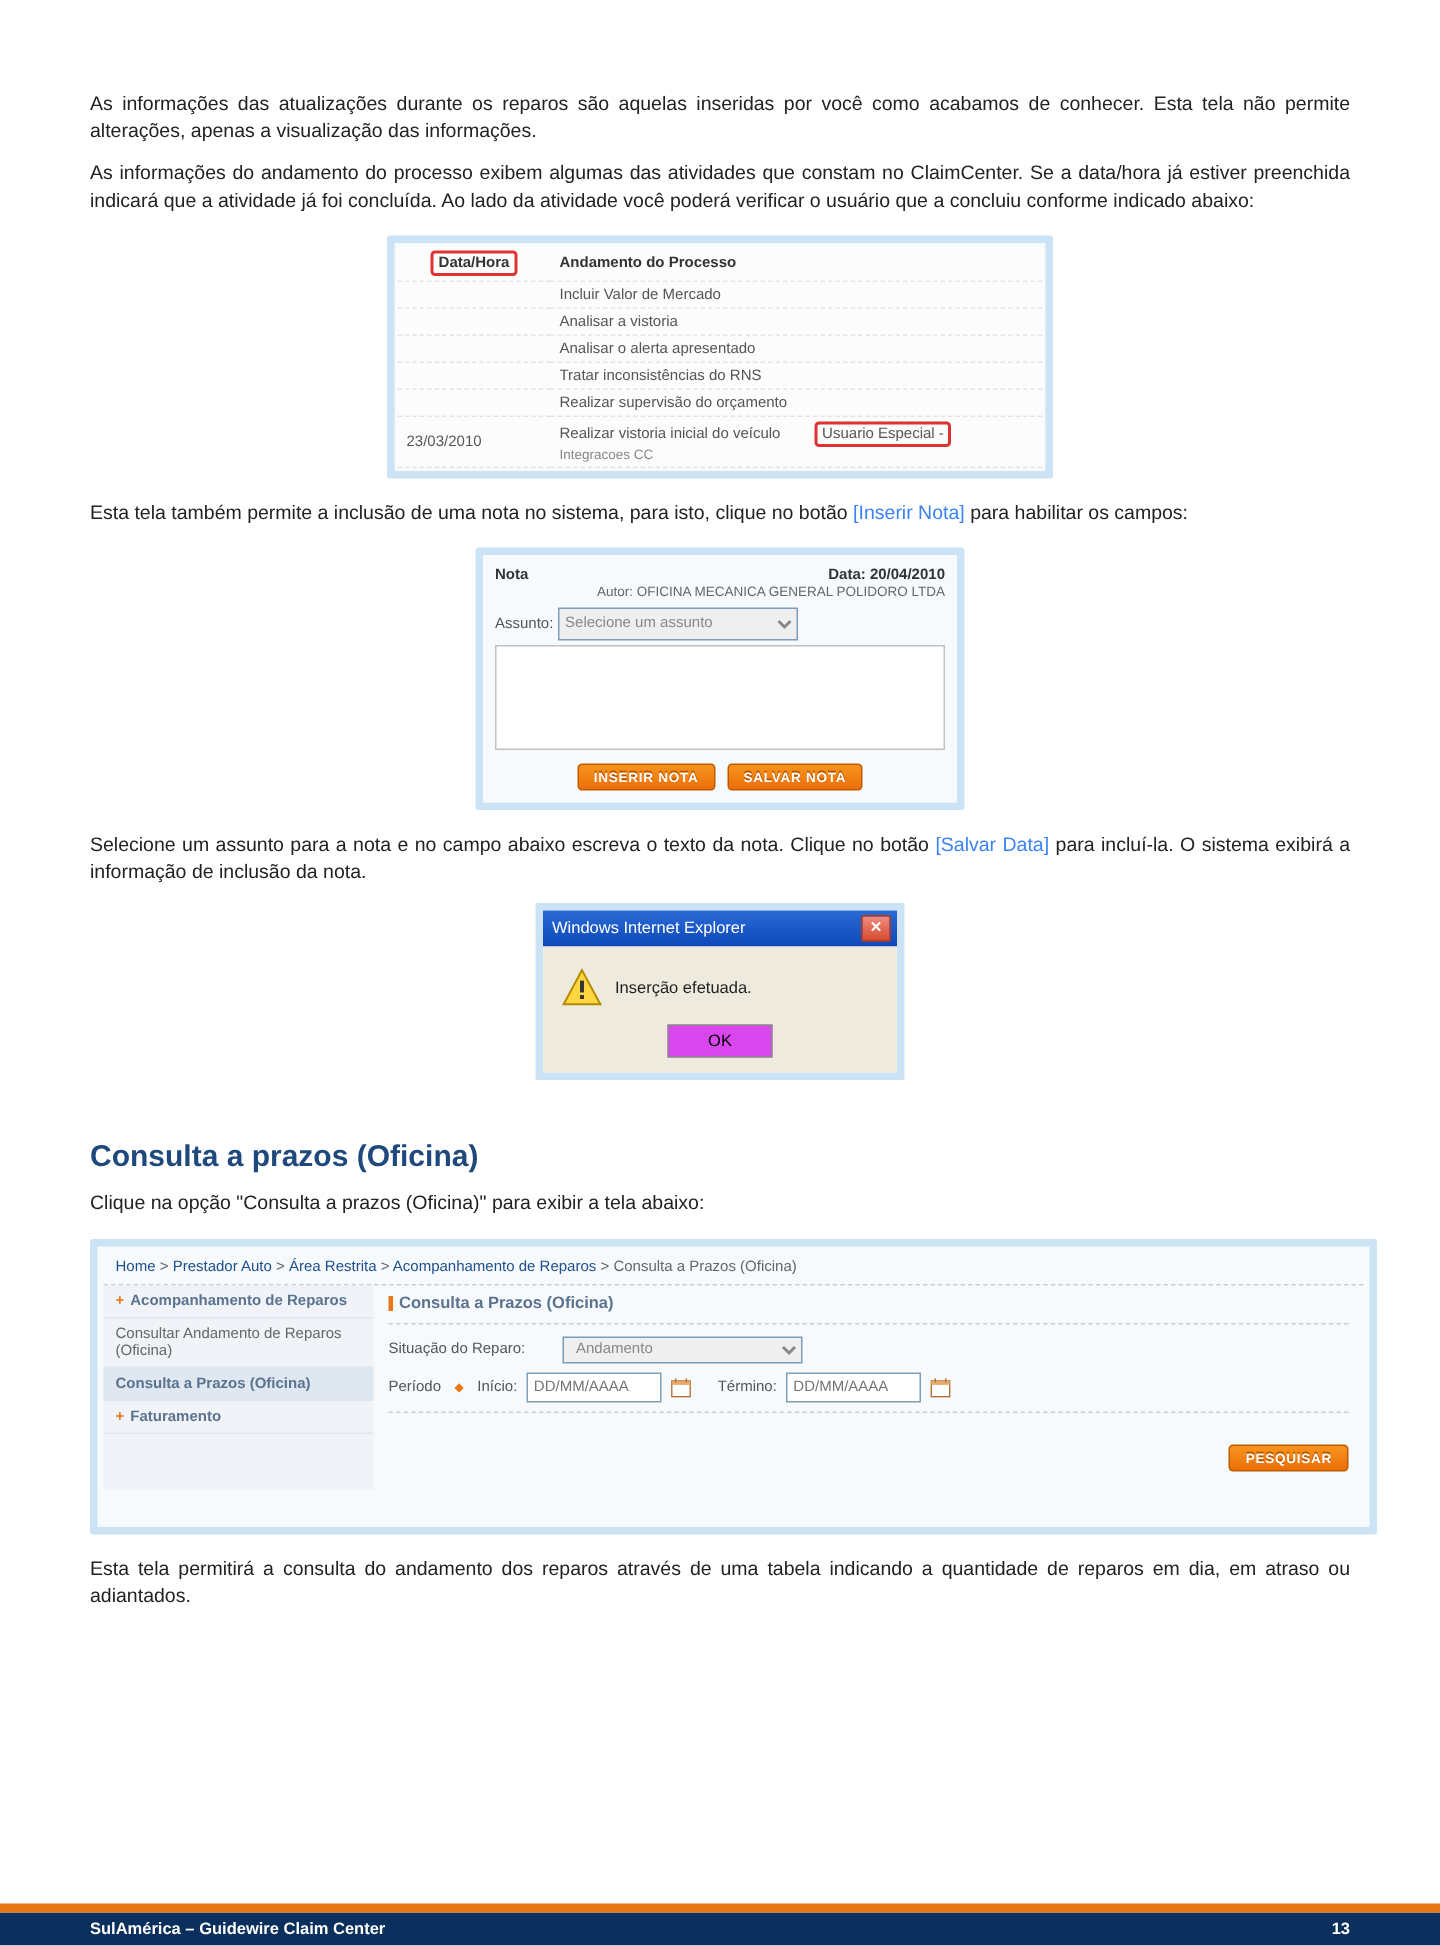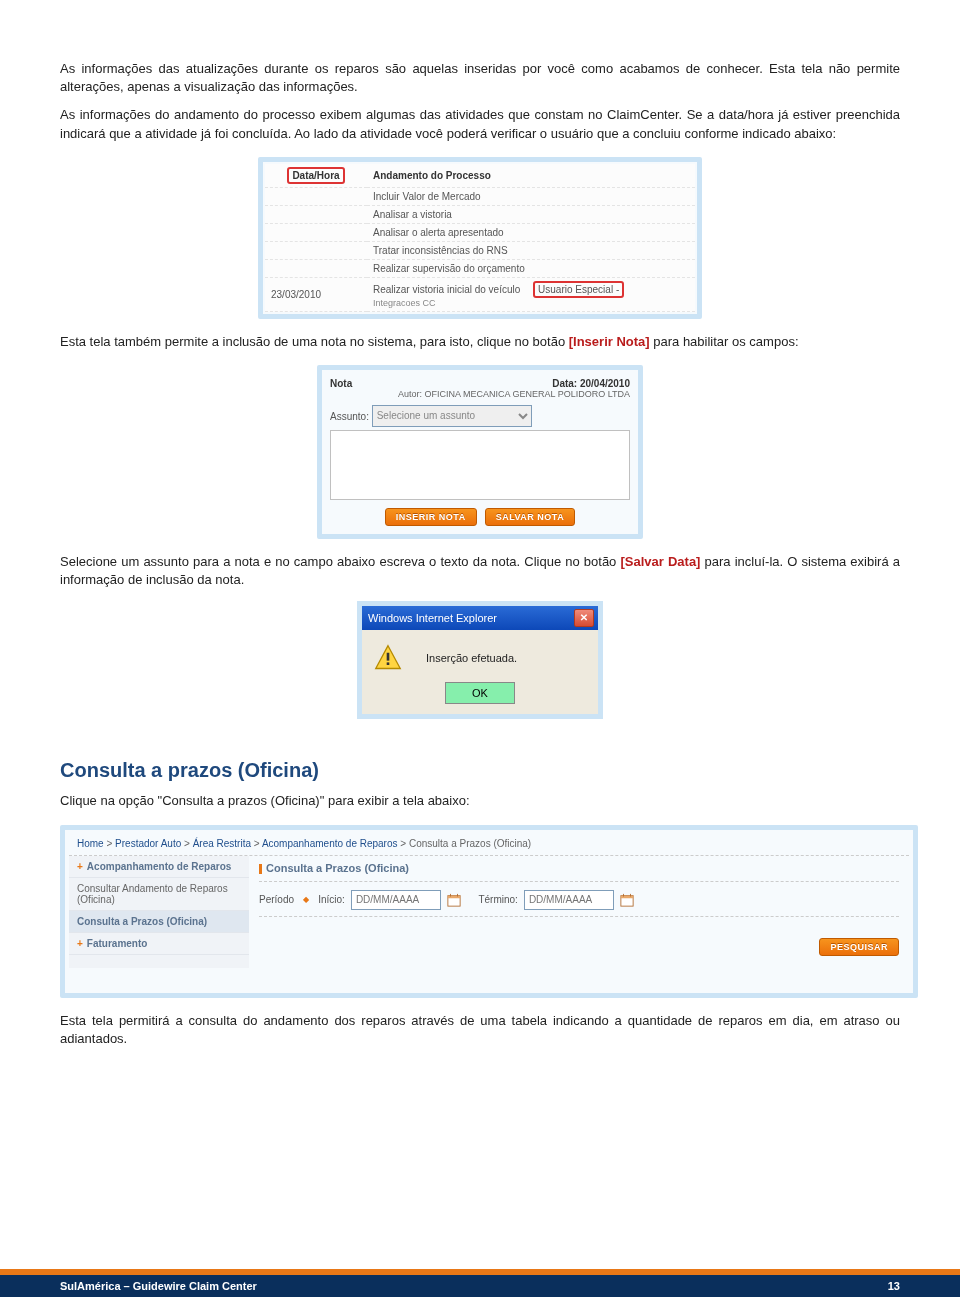--- a/index.html
+++ b/index.html
@@ -1,18 +1,18 @@
 <!DOCTYPE html>
 <html><head>
 <meta charset="utf-8">
 <style>
   body { margin:0; font-family: Verdana, Geneva, sans-serif; background:#fff; color:#222; }
   .page { width:960px; min-height:1297px; margin:0 auto; position:relative; padding:50px 60px 0 60px; box-sizing:border-box; }
   p.body { font-size:13px; line-height:1.4; margin:10px 0; text-align:justify; color:#222;}
-  .blue-bold { color:#b91c1c; font-weight:bold; }
+  .blue-bold { color:#3b82f6; font-weight:normal; }
   .fig { display:block; margin:14px auto; border:5px solid #cbe3f5; border-radius:2px; background:#f6fafd; }
   h2.section { color:#1f497d; font-size:20px; font-weight:bold; margin:40px 0 10px; }
   .footer { position:absolute; bottom:0; left:0; right:0; height:22px; background:#0a2f5c; color:#fff; font-size:11px; font-weight:bold; display:flex; align-items:center; justify-content:space-between; padding:0 60px; box-sizing:border-box;}
   .footer::before{content:""; position:absolute; top:-6px; left:0; right:0; height:6px; background:#e87817;}
 
   
   .fig1 { width:430px; padding:2px; font-size:10px; color:#555;}
   .fig1 table{width:100%; border-collapse:collapse; background:#fcfcfc;}
   .fig1 td{padding:3px 6px; border-bottom:1px dashed #e4e4e4;}
   .fig1 .hdrcell{font-weight:bold; color:#333;}
@@ -27,24 +27,24 @@
   .fig2 select{width:160px; font-size:10px; border:1px solid #7f9db9; color:#888; height:22px;}
   .fig2 textarea{width:100%; height:70px; border:1px solid #c0c0c0; box-sizing:border-box; resize:none;}
   .orangebtn{display:inline-block; background:linear-gradient(#f7941d,#eb6f0a); border:1px solid #c05a00; border-radius:3px; color:#fff; font-size:9px; font-weight:bold; padding:3px 10px; letter-spacing:.5px; text-shadow:0 -1px 0 #b55400;}
   .btnrow{display:flex; gap:8px; justify-content:center; margin-top:6px;}
 
   
   .fig3outer{width:236px; margin:12px auto; border:5px solid #cbe3f5;}
   .xp-titlebar{background:linear-gradient(#2a6bd6,#0d48b8); color:#fff; font-size:11px; display:flex; align-items:center; justify-content:space-between; padding:3px 4px 3px 6px; font-family:Tahoma,sans-serif;}
   .xp-close{width:18px;height:16px;background:linear-gradient(#f08b7a,#d64b33);border:1px solid #b03920;border-radius:2px;display:flex;align-items:center;justify-content:center;color:#fff;font-weight:bold;font-size:10px;line-height:1;}
   .xp-body{background:#eeeade; padding:14px 12px 10px; font-size:11px; font-family:Tahoma,sans-serif;}
-  .xp-bodyrow{display:flex; align-items:center; gap:24px; margin-bottom:10px;}
+  .xp-bodyrow{display:flex; align-items:center; gap:8px; margin-bottom:10px;}
   .warn-icon{width:28px;height:28px; display:flex;align-items:center;justify-content:center;}
   .warn-icon svg{width:28px;height:28px;}
-  .xp-ok{display:block; margin:0 auto; width:70px; height:22px; background:#86efac; border:1px solid #888; font-size:11px; font-family:Tahoma,sans-serif;}
+  .xp-ok{display:block; margin:0 auto; width:70px; height:22px; background:#d946ef; border:1px solid #888; font-size:11px; font-family:Tahoma,sans-serif;}
 
   
   .fig4 { width:840px; padding:4px 4px 25px; font-size:10px; color:#555;}
   .crumbs{padding:4px 8px 6px; font-size:10px; color:#666; border-bottom:1px dashed #ccc;}
   .crumbs .link{color:#1f4e8c;}
   .f4body{display:flex;}
   .leftnav{width:180px; background:#f0f3f7; font-size:10px;}
   .leftnav .item{padding:5px 8px; border-bottom:1px solid #e2e6ec; color:#666;}
   .leftnav .parent{font-weight:bold; color:#5b738f;}
   .leftnav .parent::before{content:"+"; color:#e87817; margin-right:4px; font-weight:bold;}
@@ -94,21 +94,21 @@
             <td>Tratar inconsistências do RNS</td>
           </tr>
       <tr>
             <td></td>
             <td>Realizar supervisão do orçamento</td>
           </tr>
       <tr>
         <td>23/03/2010</td>
         <td>
           <span>Realizar vistoria inicial do veículo</span>
-          <span class="redbox" style="margin-left:10px;text-align:center;">Usuario Especial -</span>
+          <span class="redbox" style="margin-left:20px;text-align:center;">Usuario Especial -</span>
           <span class="subline">Integracoes CC</span>
         </td>
       </tr>
     </tbody>
       </table>
   </div>
 
   <p class="body">
     <span>Esta tela também permite a inclusão de uma nota no sistema, para isto, clique no botão </span><span class="blue-bold">[Inserir Nota]</span><span> para habilitar os campos:</span>
   </p>
@@ -170,20 +170,26 @@
     <div class="f4body">
       <div class="leftnav">
         <div class="item parent">Acompanhamento de Reparos</div>
         <div class="item">Consultar Andamento de Reparos (Oficina)</div>
         <div class="item sel">Consulta a Prazos (Oficina)</div>
         <div class="item parent">Faturamento</div>
       </div>
       <div class="mainarea">
         <div class="panelhdr">Consulta a Prazos (Oficina)</div>
         <div class="dashline"></div>
+        <div class="frow">
+          <span class="lbl">Situação do Reparo:</span>
+          <select style="width:160px">
+            <option>Andamento</option>
+          </select>
+        </div>
         <div class="frow">
           <span class="lbl2">Período</span><span class="diamond">◆</span>
           <span class="lbl2">Início:</span>
           <input type="text" style="width: 80px;" placeholder="DD/MM/AAAA">
           <span class="caricon">
               <svg viewBox="0 0 16 16">
                 <rect x="1" y="3" width="14" height="12" fill="#fff" stroke="#b06a2e"></rect>
                 <rect x="1" y="3" width="14" height="3" fill="#e8a86a"></rect>
                 <line x1="4" y1="1" x2="4" y2="4" stroke="#b06a2e"></line>
                 <line x1="12" y1="1" x2="12" y2="4" stroke="#b06a2e"></line>

